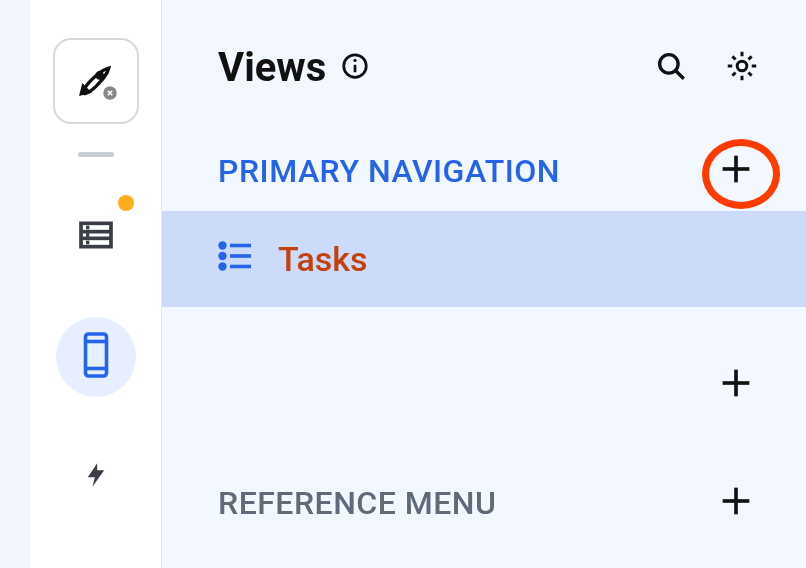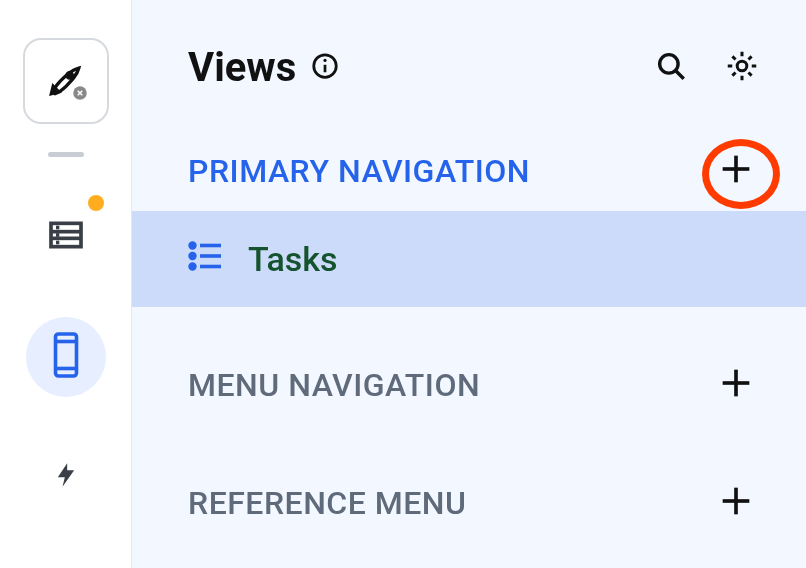--- a/index.html
+++ b/index.html
@@ -1,17 +1,17 @@
 <!DOCTYPE html>
 <html><head>
   <meta charset="utf-8">
   <style>
     * { box-sizing: border-box; margin: 0; padding: 0; }
     html, body { width: 806px; height: 568px; font-family: -apple-system, "Segoe UI", Roboto, Helvetica, Arial, sans-serif; background: #f1f6ff; }
-    .app { display: flex; height: 100%; }
+    .app { display: flex; height: 100%; margin-left: 30px; }
     .rail {
       width: 132px;
       background: #fff;
       border-right: 1px solid #e4e7ec;
       padding: 38px 0 0 0;
       display: flex;
       flex-direction: column;
       align-items: center;
       gap: 40px;
     }
@@ -59,21 +59,21 @@
       position: absolute;
       top: -10px; left: -14px;
       width: 78px; height: 70px;
       border: 7px solid #ff3b00;
       border-radius: 50%;
       pointer-events: none;
     }
     .list-row {
       display: flex; align-items: center; gap: 24px;
       padding: 28px 46px 28px 56px;
-      font-size: 34px; font-weight: 500; color: #14532d;
+      font-size: 34px; font-weight: 500; color: #c2410c;
       background: #cddbfb;
       cursor: pointer;
     }
     .gap { height: 38px; }
   </style>
 </head>
 <body>
 
 <div class="app">
   <div class="rail">
@@ -179,21 +179,20 @@
           <circle cx="3" cy="17" r="1.6"></circle>
             <line x1="8" y1="17" x2="22" y2="17"></line>
         </svg>
       </span>
       <span>Tasks</span>
     </div>
 
     <div class="gap"></div>
 
     <div class="section secondary">
-      <span class="section-title">MENU NAVIGATION</span>
       <span class="section-action">
         <span>
           <svg width="40" height="40" viewBox="0 0 24 24" stroke="#111" stroke-width="2.2">
             <line x1="12" y1="4" x2="12" y2="20"></line>
             <line x1="4" y1="12" x2="20" y2="12"></line>
           </svg>
         </span>
       </span>
     </div>
 

